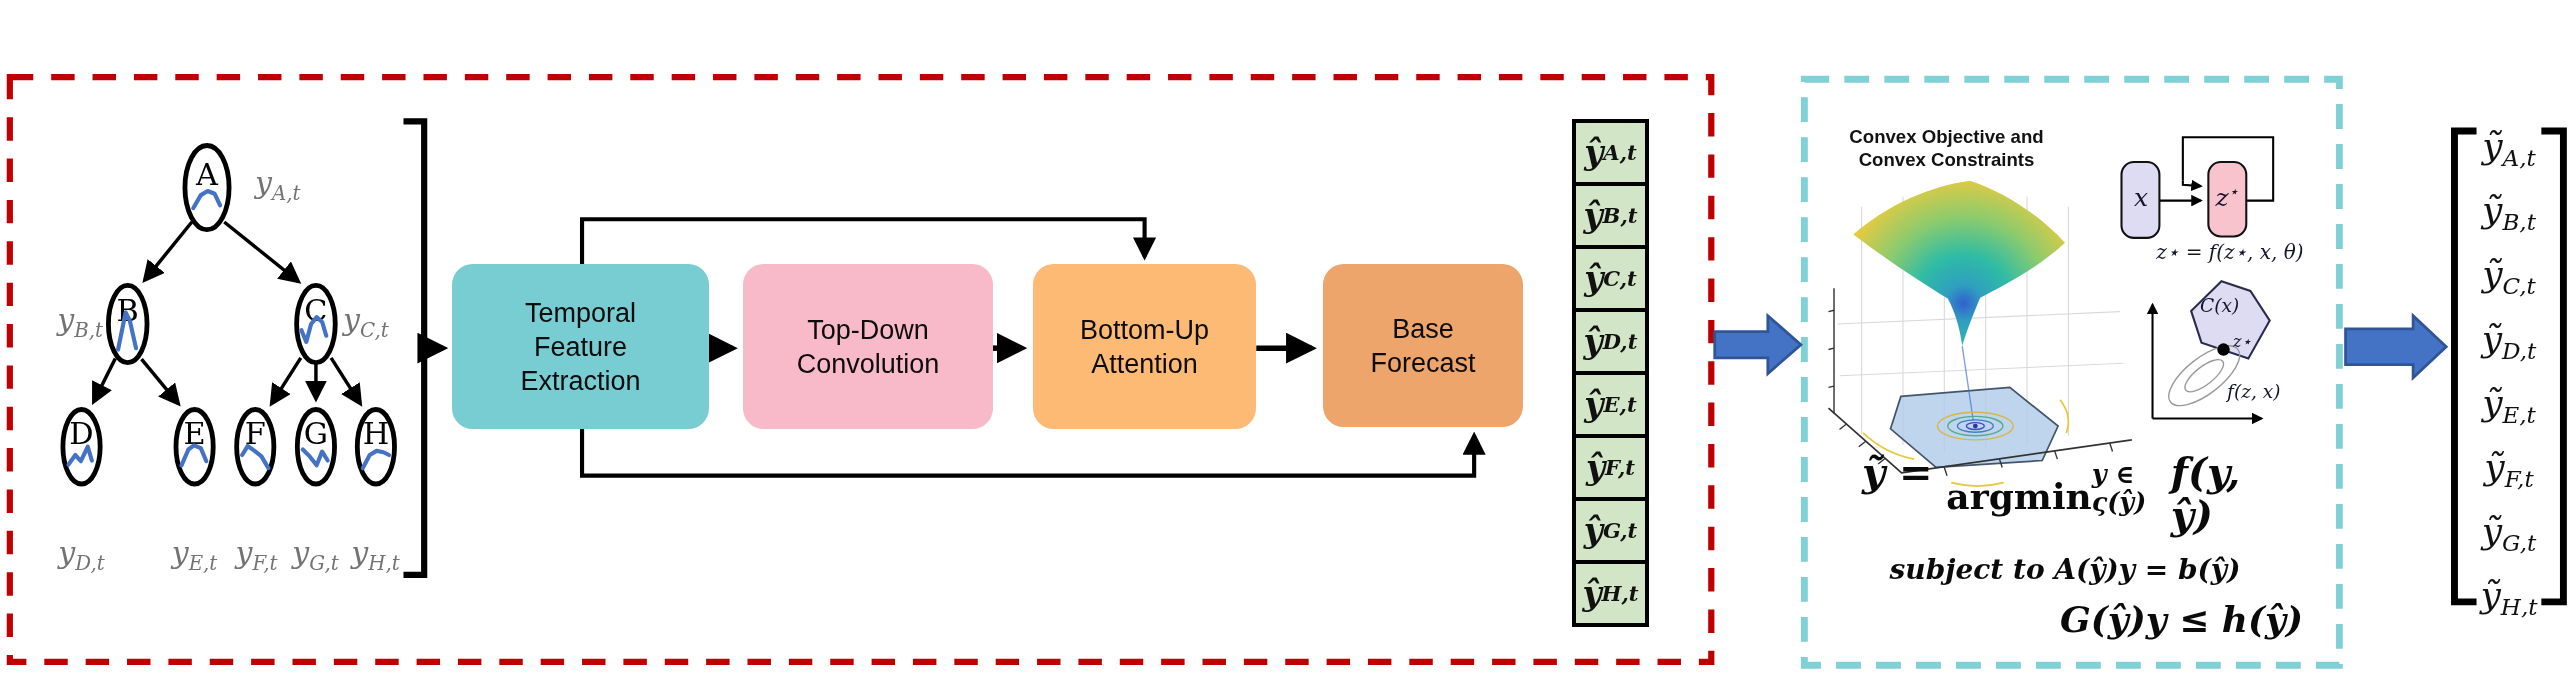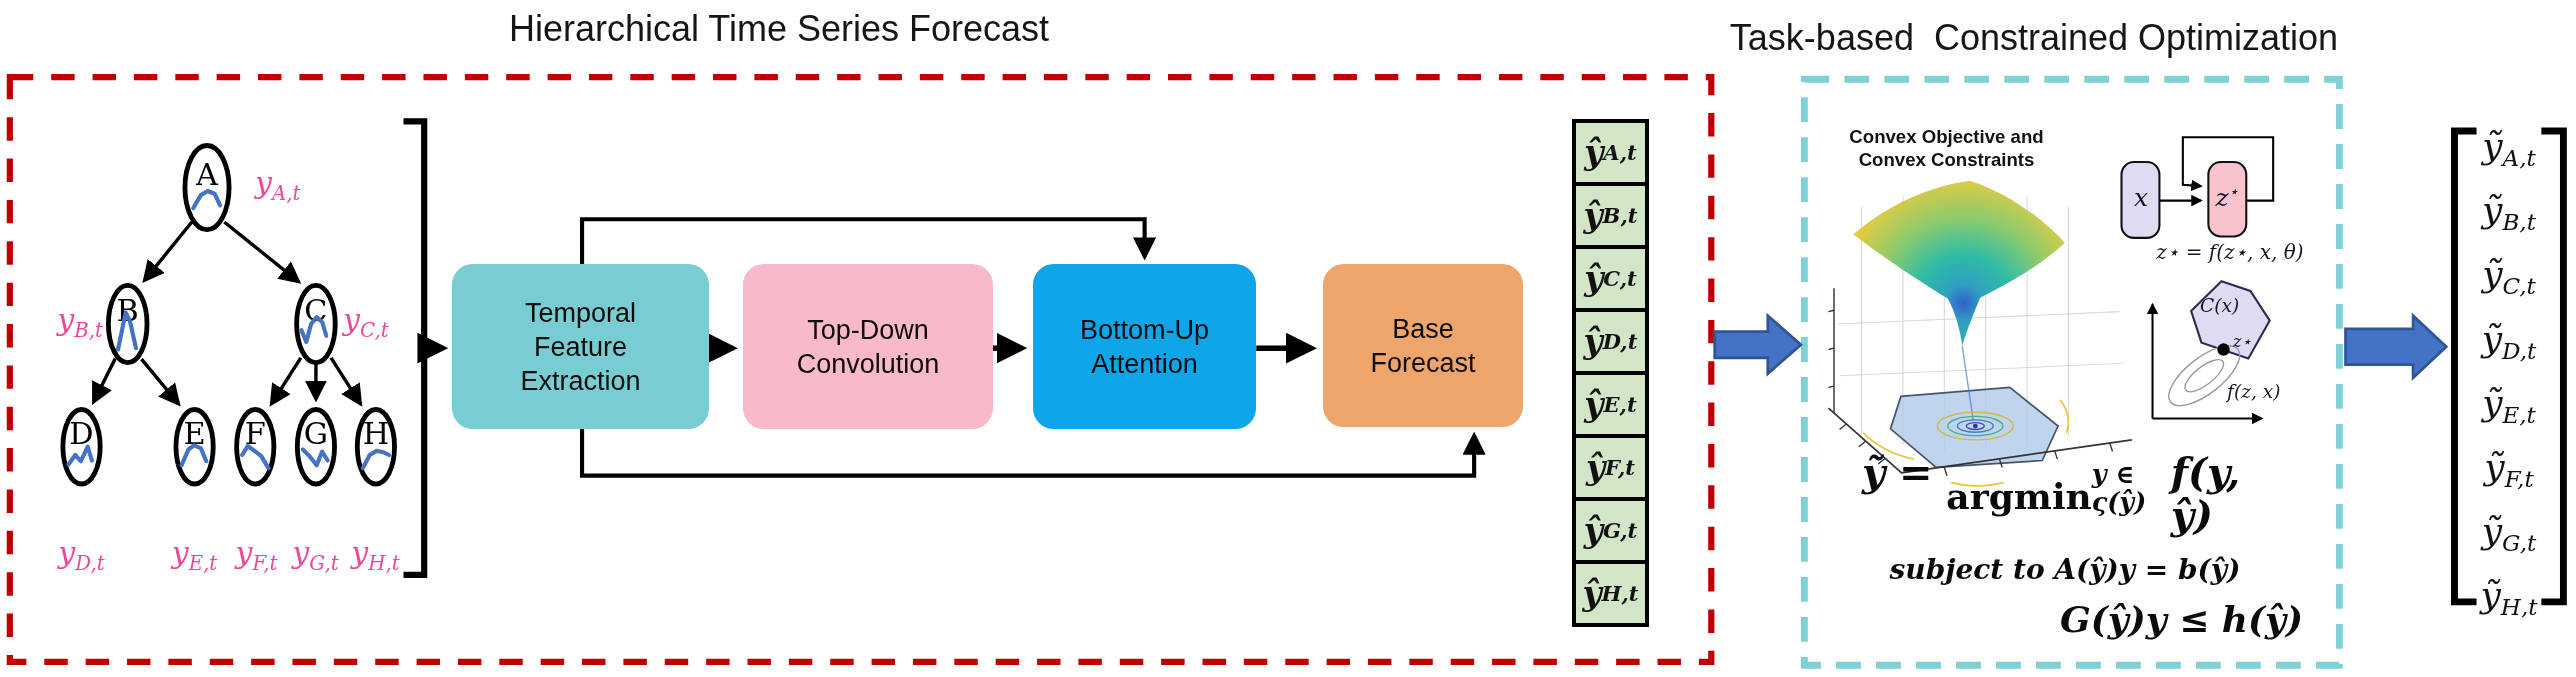--- a/index.html
+++ b/index.html
@@ -7,21 +7,21 @@
        font-family:"Liberation Sans",sans-serif;color:#111;}
   #stage{position:absolute;left:0;top:0;width:2576px;height:677px;}
   svg.layer{position:absolute;left:0;top:0;}
   .abs{position:absolute;}
   .title{font-size:36px;letter-spacing:0;color:#161616;text-align:center;white-space:pre;}
   .flowbox{position:absolute;border-radius:20.7px;display:flex;flex-direction:column;
            align-items:center;justify-content:center;text-align:center;
            font-size:27px;line-height:34px;color:#0d0d0d;}
   sub{font-size:64%;line-height:0;}
   sup{font-size:64%;line-height:0;}
-  .nlabel{font-family:"DejaVu Serif",serif;font-style:italic;font-size:30px;color:#ec4899;}
+  .nlabel{font-family:"DejaVu Serif",serif;font-style:italic;font-size:30px;color:#737373;}
   .nlabel sub{font-size:66%;}
   .vec{position:absolute;border:4.1px solid #000;background:#D3E5C7;}
   .vec .cell{width:69px;height:59px;display:flex;align-items:center;justify-content:center;
              border-bottom:4.1px solid #000;
              font-family:"DejaVu Serif",serif;font-style:italic;font-weight:bold;font-size:33px;}
   .vec .cell:last-child{border-bottom:none;}
   .caption{font-size:18.6px;font-weight:bold;line-height:23.4px;text-align:center;color:#121212;}
   .mlabel{font-family:"DejaVu Serif",serif;font-style:italic;color:#14142a;text-align:right;}
   .eq{font-family:"DejaVu Serif",serif;font-style:italic;font-weight:bold;color:#0a0a0a;}
   .eq-big{font-size:40px;line-height:43px;}
@@ -177,22 +177,20 @@
     </g>
     <circle cx="3225" cy="507" r="9" fill="#000"></circle>
   </g>
 
   <g stroke="#000" stroke-width="10" fill="none">
     <path d="M3592,190 H3560 V873 H3592"></path>
     <path d="M3686,190 H3718 V873 H3686"></path>
   </g>
 </svg>
 
-<div class="abs title" style="left:434px;top:8.3px;width:690px;">Hierarchical Time Series Forecast</div>
-<div class="abs title" style="left:1689px;top:16.5px;width:690px;">Task-based  Constrained Optimization</div>
 
 <div class="abs nlabel" style="left:255px;top:165px;">
   <span>y</span><sub>A,t</sub></div>
 <div class="abs nlabel" style="left:26px;top:302px;width:77px;text-align:right;">
   <span>y</span><sub>B,t</sub></div>
 <div class="abs nlabel" style="left:343px;top:302px;">
   <span>y</span><sub>C,t</sub></div>
 <div class="abs nlabel" style="left:40px;top:535px;width:83px;text-align:center;">
   <span>y</span><sub>D,t</sub></div>
 <div class="abs nlabel" style="left:153px;top:535px;width:83px;text-align:center;">
@@ -206,21 +204,21 @@
 
 <div class="flowbox" style="left:452px;top:264px;width:257px;height:165px;background:#77CDD1;">
   <span>Temporal</span>
   <span>Feature</span>
   <span>Extraction</span>
 </div>
 <div class="flowbox" style="left:743px;top:264px;width:250px;height:165px;background:#F8B9C8;">
   <span>Top-Down</span>
   <span>Convolution</span>
 </div>
-<div class="flowbox" style="left:1033px;top:264px;width:223px;height:165px;background:#0ea5e9;">
+<div class="flowbox" style="left:1033px;top:264px;width:223px;height:165px;background:#fdba74;">
   <span>Bottom-Up</span>
   <span>Attention</span>
 </div>
 <div class="flowbox" style="left:1323px;top:264px;width:200px;height:163px;background:#EDA56C;">
   <span>Base</span>
   <span>Forecast</span>
 </div>
 
 <div class="vec" style="left:1572px;top:119px;">
   <div class="cell">

